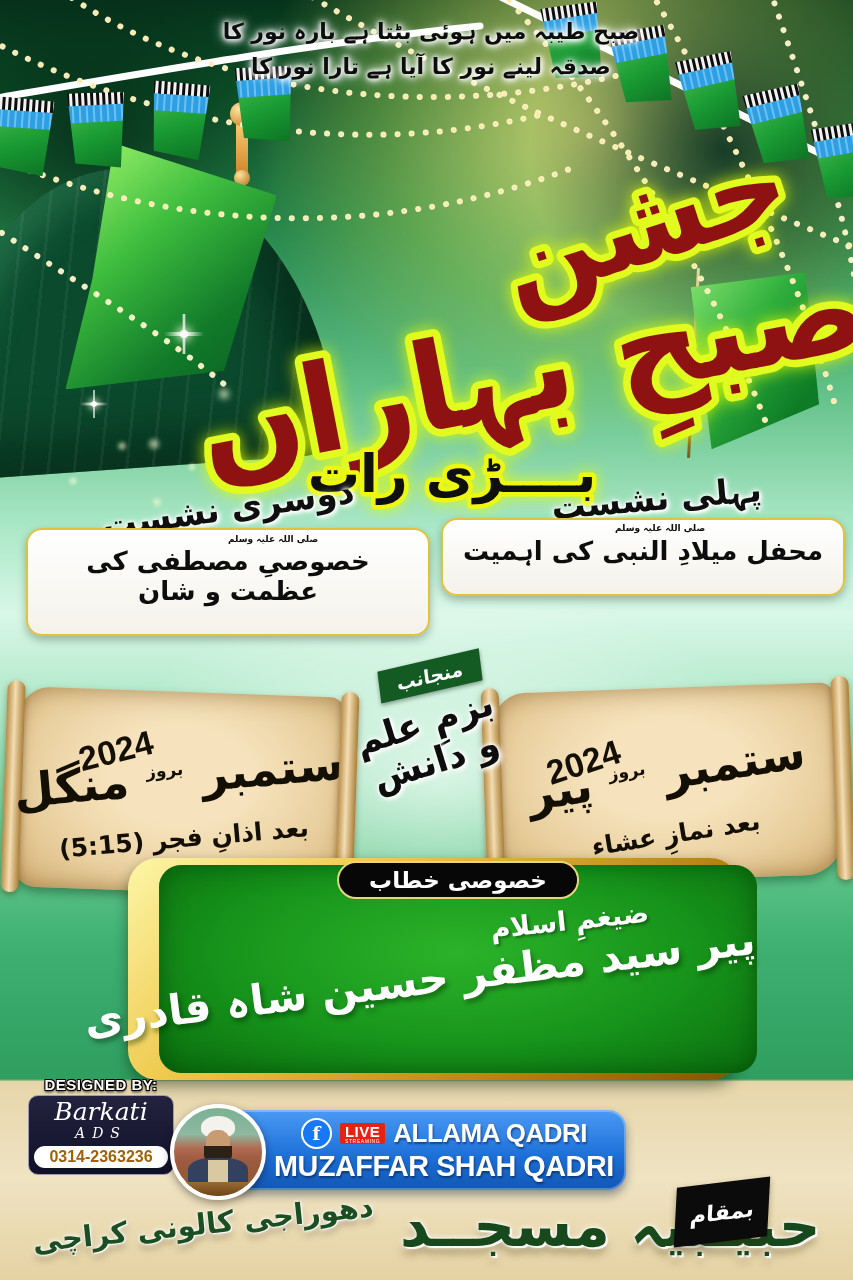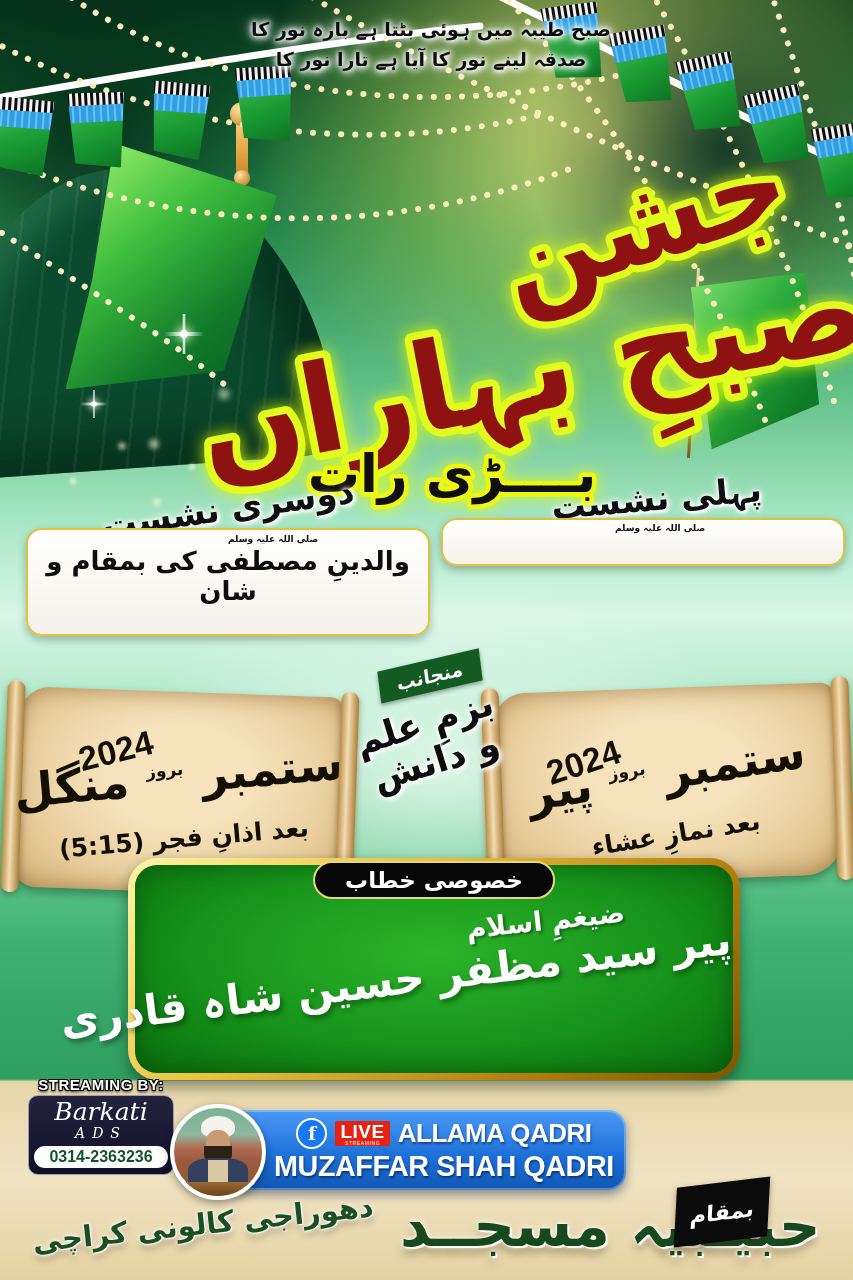--- a/index.html
+++ b/index.html
@@ -55,21 +55,21 @@
   .bunt{position:absolute;width:58px;height:80px;
     background:linear-gradient(160deg,#4fc455 0%,#199a33 55%,#0c6f22 100%);
     clip-path:polygon(2% 0,100% 2%,88% 96%,10% 88%);
     filter:drop-shadow(1px 2px 3px rgba(0,20,5,.45));}
   .bunt::before{content:"";position:absolute;left:0;top:0;width:100%;height:13px;
     background:repeating-linear-gradient(90deg,#0d0d0d 0 3px,#f2f2f2 3px 6px);}
   .bunt::after{content:"";position:absolute;left:0;top:13px;width:100%;height:17px;
     background:repeating-linear-gradient(90deg,#2d9fe2 0 5px,#6cc0f2 5px 7px);}
   
   .couplet{left:146px;top:14px;width:570px;text-align:center;direction:rtl;
-    font-size:19px;font-weight:bold;color:#0d0d0d;line-height:1.6;
+    font-size:22px;font-weight:bold;color:#0d0d0d;line-height:1.6;
     text-shadow:0 0 4px #fff,0 0 8px #fff,0 0 14px #fff,1px 1px 6px #fff;}
   
   .session{direction:rtl;text-align:center;}
   .session-heading{display:inline-block;font-size:34px;font-weight:bold;color:#0f0f0f;
     text-shadow:0 0 3px #fff,0 0 5px #fff,0 0 8px #fff,2px 2px 4px #fff;}
   .session-panel{position:relative;background:linear-gradient(180deg,#ffffff,#f4f2ea);
     border:2px solid #e0c23e;border-radius:16px;box-shadow:0 4px 8px rgba(0,40,15,.3);
     padding:16px 12px 28px;font-size:26px;font-weight:bold;color:#0d0d0d;}
   .honorific{position:absolute;font-size:9px;font-weight:bold;color:#0d0d0d;}
   .sess-right{right:8px;top:478px;width:404px;}
@@ -109,59 +109,59 @@
   .org-tag{display:inline-block;background:#145a23;color:#fff;font-size:19px;font-weight:bold;
     padding:5px 18px;transform:rotate(-13deg) skewX(-6deg);box-shadow:0 2px 4px rgba(0,20,5,.4);}
   .org-name{margin-top:10px;transform:rotate(-17deg);font-size:36px;font-weight:bold;color:#0d0d0d;
     line-height:1.1;text-shadow:0 0 4px #fff,0 0 7px #fff,2px 2px 5px #fff;}
   
   .banner{left:128px;top:858px;width:612px;height:222px;border-radius:30px;padding:7px;box-sizing:border-box;
     background:linear-gradient(135deg,#fdf6a8 0%,#ecc23f 35%,#b07c0a 75%,#7e5400 100%);
     box-shadow:0 6px 14px rgba(0,30,10,.45);}
   .banner-inner{position:relative;width:100%;height:100%;border-radius:22px;
     background:radial-gradient(ellipse at 50% 42%, #2cb32a 0%, #17941b 55%, #0a6d0e 100%);
-    box-shadow:inset 0 0 26px rgba(0,60,0,.55);}
+    box-shadow:inset 0 0 26px rgba(0,60,0,.55);margin-left:24px;}
   .banner-pill{position:absolute;top:-4px;left:50%;transform:translateX(-50%);
     background:#070707;color:#fff;font-size:23px;font-weight:bold;direction:rtl;
     padding:4px 30px;border-radius:22px;border:2px solid #e8d77a;white-space:nowrap;}
   .banner-prefix{position:absolute;right:108px;top:40px;color:#fff;font-size:27px;font-weight:bold;
     transform:rotate(-6deg);direction:rtl;text-shadow:2px 2px 3px rgba(0,40,0,.5);}
   .banner-name{position:absolute;left:0;right:0;top:86px;text-align:center;direction:rtl;
     color:#fff;font-size:42px;font-weight:bold;white-space:nowrap;transform:rotate(-7deg);
     text-shadow:2px 4px 5px rgba(0,40,0,.45);}
   
   .designed{left:28px;top:1076px;width:146px;text-align:center;}
   .designed-label{font-family:"Liberation Sans",sans-serif;font-size:15px;font-weight:bold;color:#fff;
     letter-spacing:.5px;text-shadow:-1px -1px 0 #000,1px -1px 0 #000,-1px 1px 0 #000,1px 1px 0 #000,0 2px 3px #000;}
   .designed-box{margin-top:2px;background:linear-gradient(180deg,#23233f,#101028);
     border:1px solid #9a9ab0;border-radius:10px;padding:3px 5px 6px;}
   .brand{font-family:"DejaVu Serif",serif;font-style:italic;font-size:25px;color:#fff;line-height:1.05;}
   .brand2{font-family:"DejaVu Serif",serif;font-style:italic;font-size:14px;color:#fff;letter-spacing:7px;}
   .phone-pill{margin-top:5px;background:#fff;border-radius:12px;font-family:"Liberation Sans",sans-serif;
-    font-size:16px;font-weight:bold;color:#14532d;padding:2px 2px;}
+    font-size:16px;font-weight:bold;color:#a16207;padding:2px 2px;}
   .photo{left:170px;top:1104px;width:88px;height:88px;border-radius:50%;overflow:hidden;z-index:6;
     border:4px solid #fff;box-shadow:0 3px 8px rgba(0,0,0,.4);
     background:linear-gradient(180deg,#79b293 0%,#8fb7a0 30%,#b06a50 46%,#9c5a40 60%,#8a5a2b 100%);}
   .ph-turban{position:absolute;left:27px;top:8px;width:34px;height:22px;border-radius:50% 50% 40% 40%;background:#f4f2ec;}
   .ph-face{position:absolute;left:32px;top:22px;width:24px;height:26px;border-radius:45%;background:#c89b72;}
   .ph-beard{position:absolute;left:30px;top:38px;width:28px;height:18px;border-radius:0 0 50% 50%;background:#2b2116;}
   .ph-body{position:absolute;left:14px;top:50px;width:60px;height:28px;border-radius:40% 40% 0 0;background:#33415f;}
   .ph-stole{position:absolute;left:34px;top:52px;width:20px;height:26px;background:#d9c9a2;}
   .ph-desk{position:absolute;left:0;bottom:0;width:100%;height:14px;background:linear-gradient(180deg,#9a6a33,#6e4418);}
   .livebar{left:222px;top:1110px;width:404px;height:80px;border-radius:18px;z-index:5;
     background:linear-gradient(180deg,#4a9af5 0%,#1b6ed6 60%,#1257b4 100%);
     box-shadow:inset 0 0 0 2px rgba(255,255,255,.28), 0 5px 10px rgba(0,20,60,.4);
     display:flex;flex-direction:column;align-items:center;justify-content:center;
     padding-left:40px;box-sizing:border-box;color:#fff;font-family:"Liberation Sans",sans-serif;}
   .lb-row1{display:flex;align-items:center;gap:8px;}
   .fb-circle{width:27px;height:27px;border-radius:50%;background:#1877f2;border:2px solid #fff;
     display:flex;align-items:center;justify-content:center;
     font-family:"DejaVu Serif",serif;font-weight:bold;font-size:19px;color:#fff;}
   .live-badge{background:#e42313;border-radius:2px;padding:1px 5px 0;text-align:center;line-height:1;}
-  .live-word{font-size:19px;font-weight:bold;letter-spacing:.5px;}
+  .live-word{font-size:15px;font-weight:bold;letter-spacing:.5px;}
   .live-sub{font-size:5px;letter-spacing:.6px;}
   .lb-name1{font-size:26px;font-weight:bold;letter-spacing:-.5px;text-shadow:1px 2px 2px rgba(0,20,60,.5);}
   .lb-name2{font-size:30px;font-weight:bold;letter-spacing:-.5px;transform:scaleX(.96);
     text-shadow:1px 2px 2px rgba(0,20,60,.5);}
   .venue-tag{left:676px;top:1182px;width:92px;height:60px;background:#0b0b0b;z-index:4;
     transform:skewX(-10deg) rotate(-7deg);display:flex;align-items:center;justify-content:center;
     color:#fff;font-size:22px;font-weight:bold;direction:rtl;box-shadow:0 3px 6px rgba(60,40,0,.4);}
   .venue-line{left:0;top:1192px;width:100%;text-align:center;direction:rtl;white-space:nowrap;}
   .venue-name{font-size:58px;font-weight:bold;color:#17491d;
     text-shadow:0 0 3px #fff,0 0 6px #fff,2px 2px 0 rgba(255,255,255,.85),0 7px 9px rgba(60,40,0,.35);}
@@ -231,28 +231,29 @@
       <text x="655" y="150" font-size="112" fill="#8e1212" stroke="#e2fb1e" stroke-width="14" text-anchor="middle" transform="rotate(-18 655 150)" direction="rtl">جشن</text>
       <text x="540" y="300" font-size="122" fill="#8e1212" stroke="#e2fb1e" stroke-width="15" text-anchor="middle" transform="rotate(-11 540 300)" direction="rtl">صبحِ بہاراں</text>
       <text x="452" y="382" font-size="52" fill="#0f0f0f" stroke="#eef712" stroke-width="9" text-anchor="middle" direction="rtl">بــــڑی رات</text>
     </g>
   </svg>
 
   <div class="abs session sess-right">
     <div class="session-heading">پہلی نشست</div>
     <div class="session-panel">
       <span class="honorific">صلی اللہ علیہ وسلم</span>
+      <span>محفل میلادِ النبی کی اہمیت</span>
     </div>
   </div>
 
   <div class="abs session sess-left">
     <div class="session-heading">دوسری نشست</div>
     <div class="session-panel">
       <span class="honorific">صلی اللہ علیہ وسلم</span>
-      <span>والدینِ مصطفی کی بمقام و شان</span>
+      <span>خصوصیِ مصطفی کی عظمت و شان</span>
     </div>
   </div>
 
   <div class="abs scroll scroll-right">
     <div class="scroll-inner">
       <div class="year">2024</div>
       <div class="dateline">
         <span>ستمبر</span>
         <span class="rooz">بروز</span>
         <span>پیر</span>
@@ -280,21 +281,21 @@
 
   <div class="abs banner">
     <div class="banner-inner">
       <div class="banner-pill">خصوصی خطاب</div>
       <div class="banner-prefix">ضیغمِ اسلام</div>
       <div class="banner-name">پیر سید مظفر حسین شاہ قادری</div>
     </div>
   </div>
 
   <div class="abs designed">
-    <div class="designed-label">STREAMING BY:</div>
+    <div class="designed-label">DESIGNED BY:</div>
     <div class="designed-box">
       <div class="brand">Barkati</div>
       <div class="brand2">ADS</div>
       <div class="phone-pill">0314-2363236</div>
     </div>
   </div>
 
   <div class="abs photo">
     <div class="ph-turban"></div>
     <div class="ph-face"></div>

